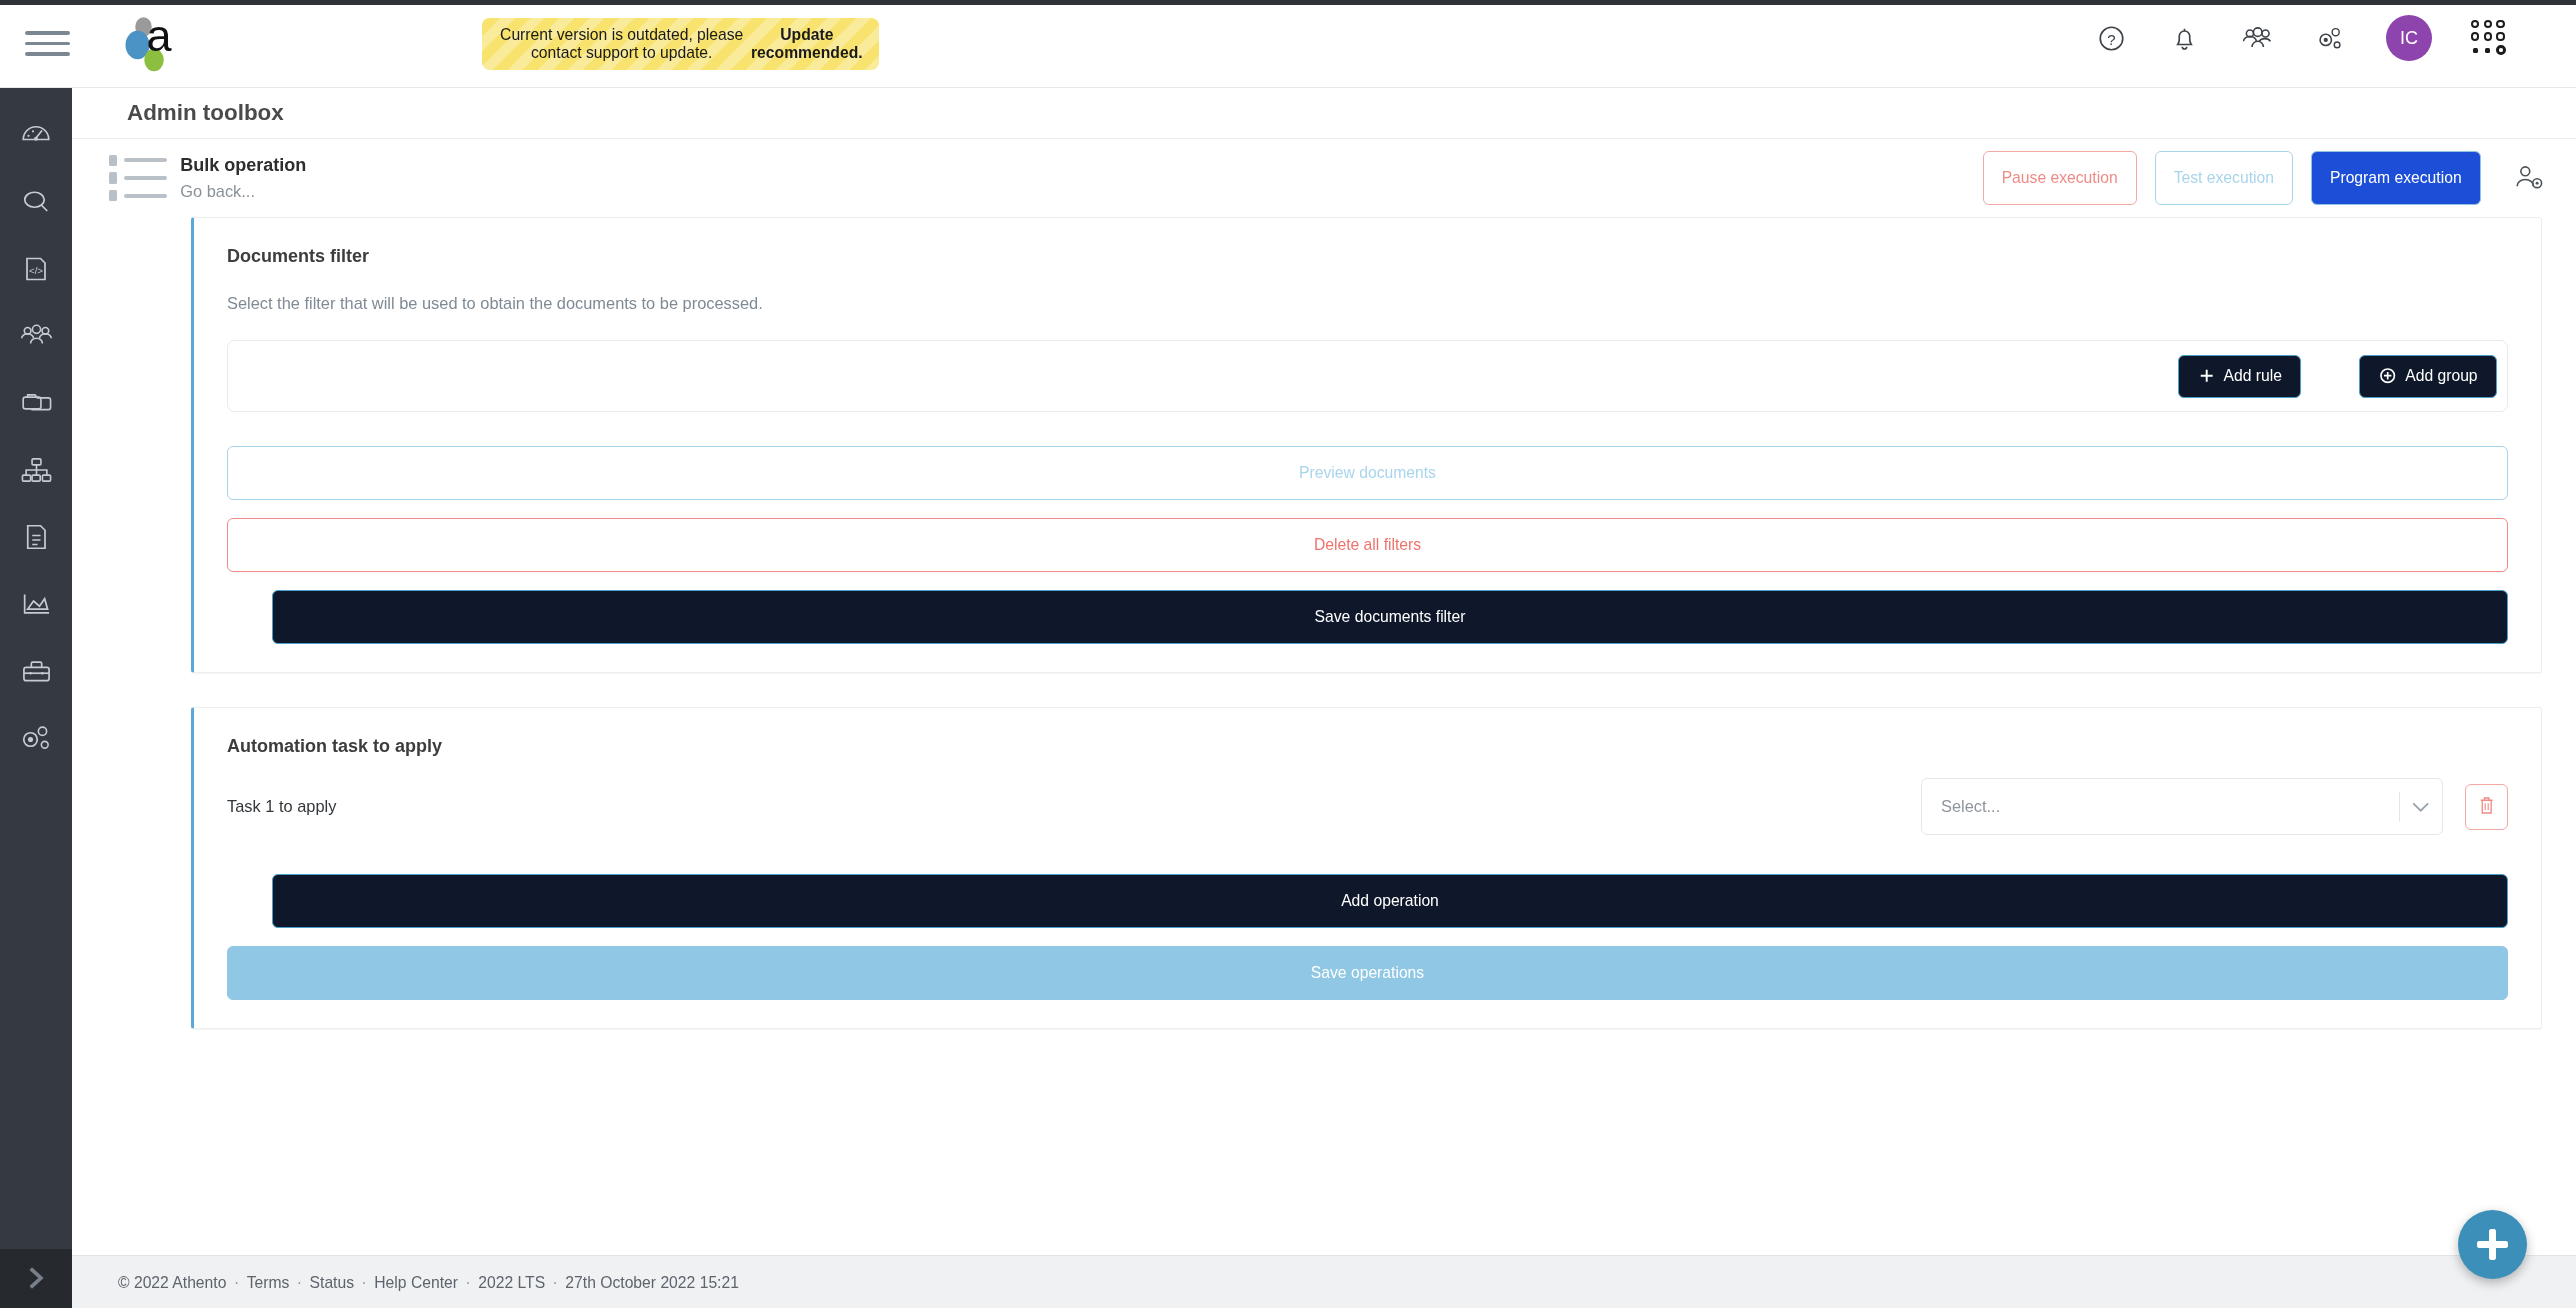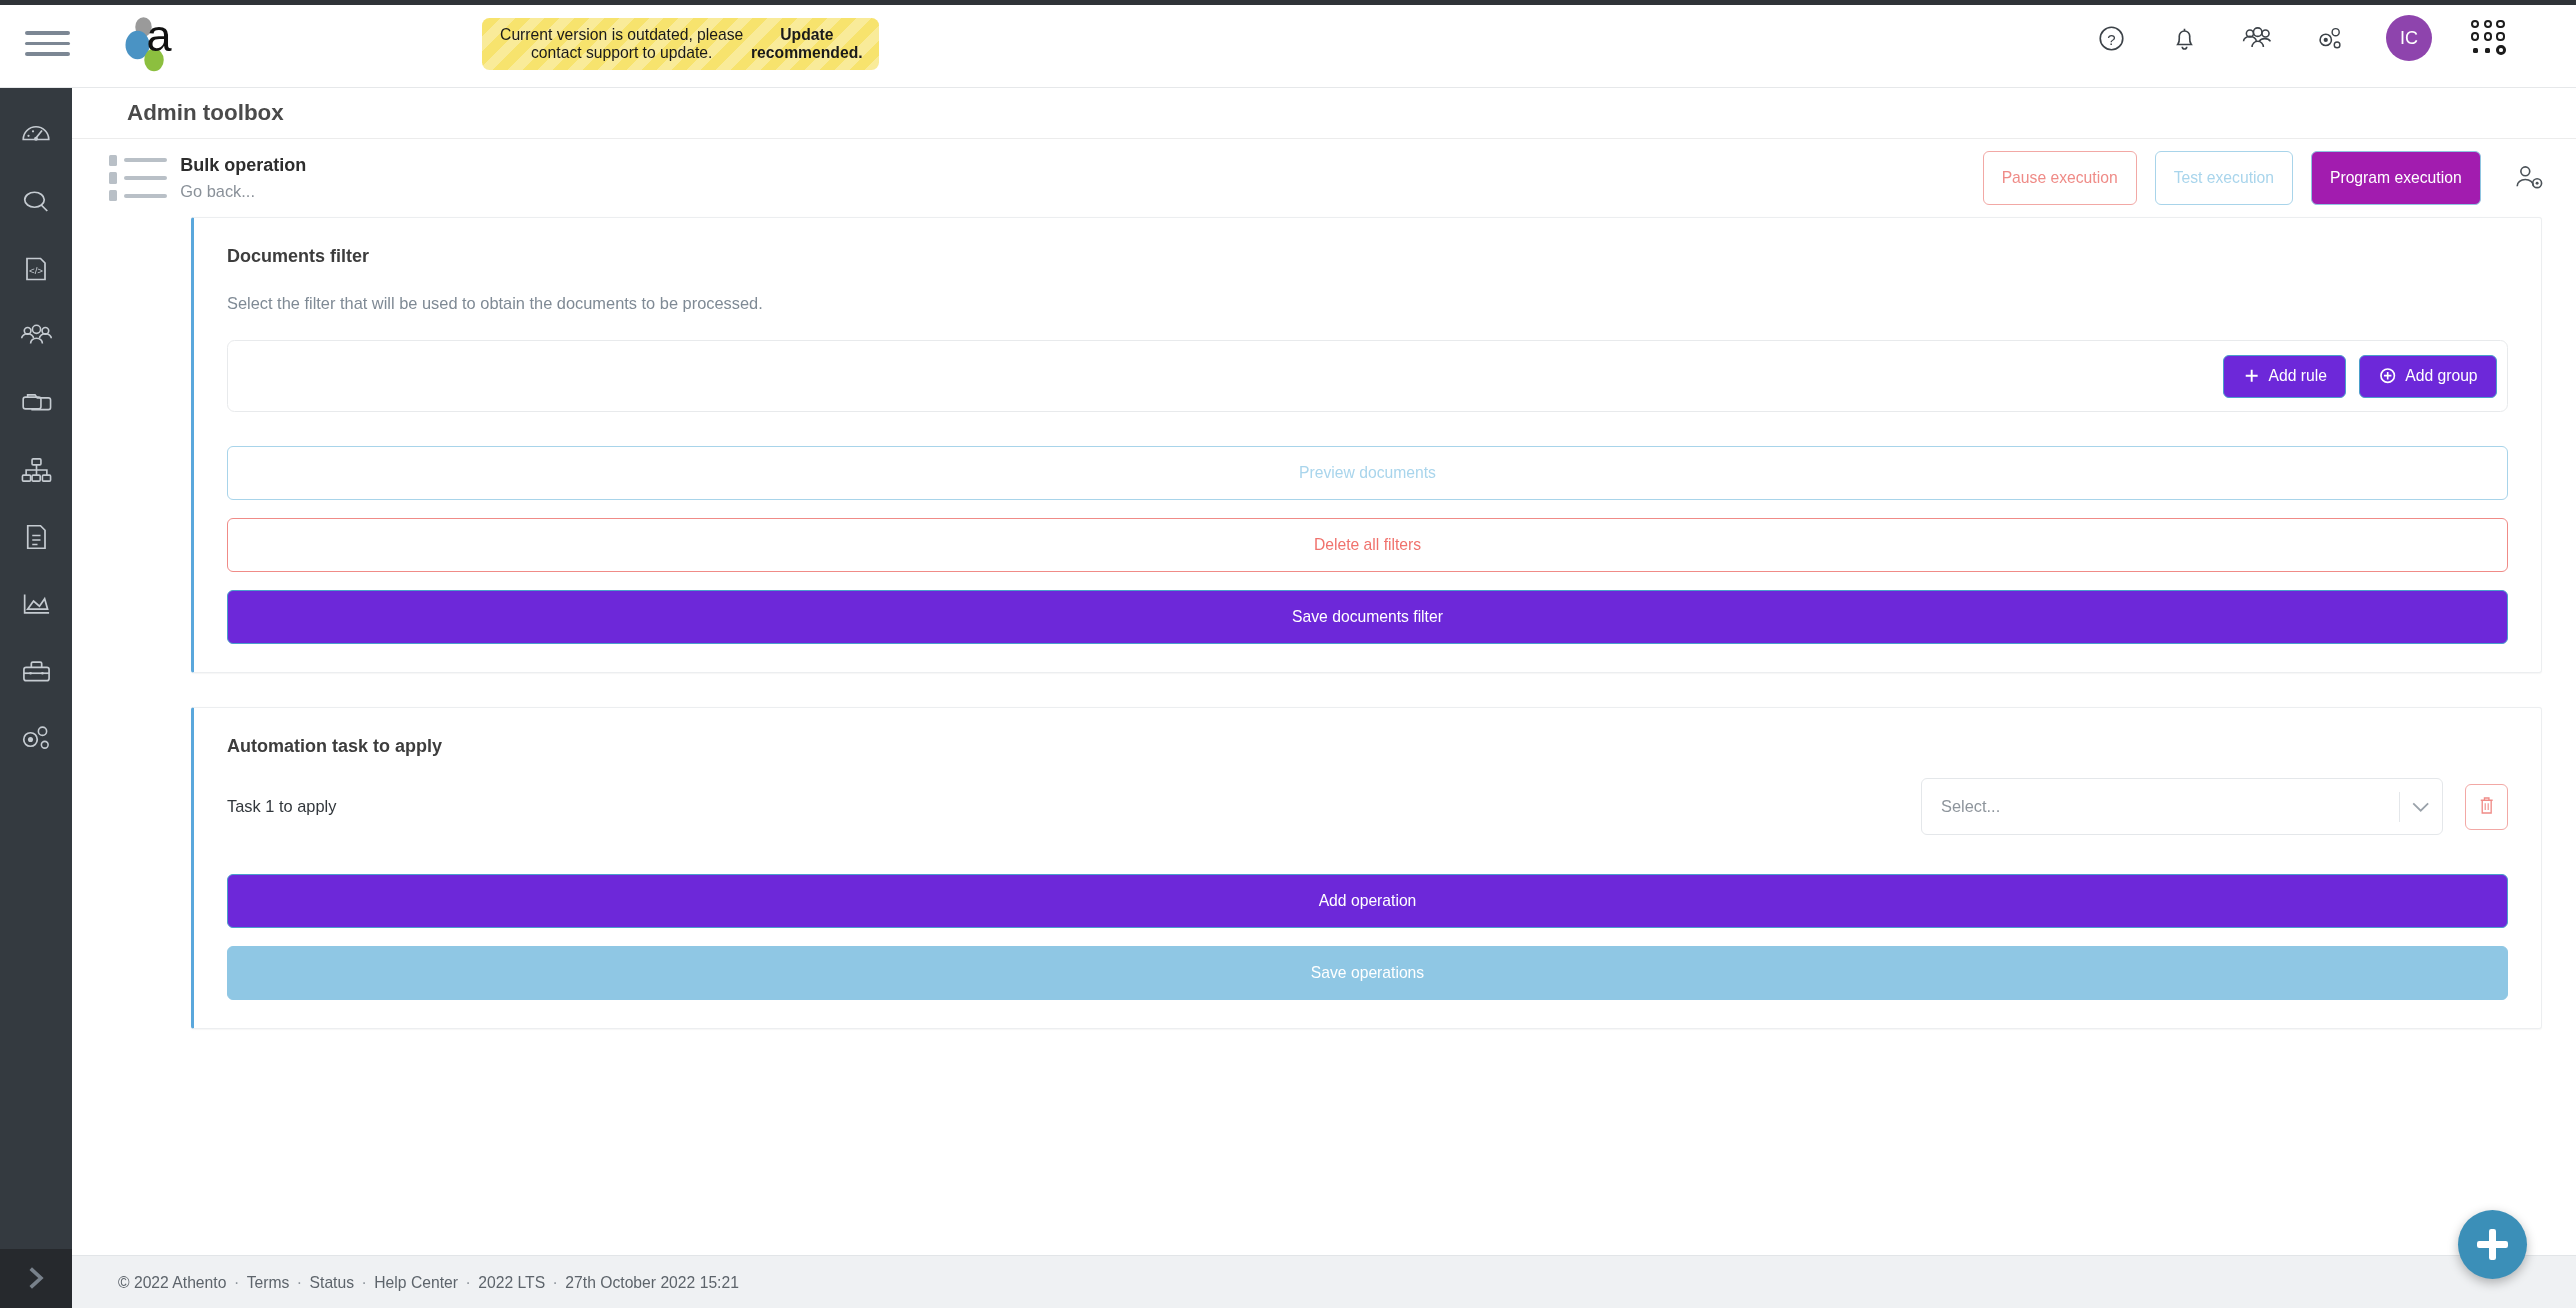--- a/index.html
+++ b/index.html
@@ -95,22 +95,22 @@
   .op-sub { font-size: 16.4px; color: #8a9199; cursor: pointer; }
 
   .op-actions { margin-left: auto; display: flex; align-items: center; gap: 18px; }
   .btn {
     border-radius: 6px; font-size: 15.7px; padding: 0 18px; height: 54px;
     display: flex; align-items: center; justify-content: center; cursor: pointer;
     border: 0.7px solid transparent; white-space: nowrap; background: #fff;
   }
   .btn-outline-red { border-color: #f2a8a5; color: #ef8b87; }
   .btn-outline-blue-muted { border-color: #a8d4ea; color: #a9d5ec; }
-  .btn-fill-blue-light { background: #a21caf; color: #ffffff; border-color: #8fc5e0; }
-  .btn-fill-blue { background: #6d28d9; color: #ffffff; border-color: #4a9fcb; }
+  .btn-fill-blue-light { background: #1d4ed8; color: #ffffff; border-color: #8fc5e0; }
+  .btn-fill-blue { background: #0f172a; color: #ffffff; border-color: #4a9fcb; margin-left: 45px; }
   .btn-fill-blue-pale { background: #8fc7e4; color: #ffffff; border-color: #8fc7e4; }
   .btn-outline-red-strong { border-color: #f08b87; color: #f0726d; }
   .user-cog { margin-left: 13.4px; width: 34px; height: 34px; display: flex; align-items: center; justify-content: center; cursor: pointer; }
 
   
   .card {
     margin: 0 34px 0 119px; background: #fff; border: 0.7px solid #eceef0;
     border-left: 3px solid #5aa7dc; border-radius: 3px;
     box-shadow: 0 0.7px 1.5px rgba(0,0,0,0.04);
   }

